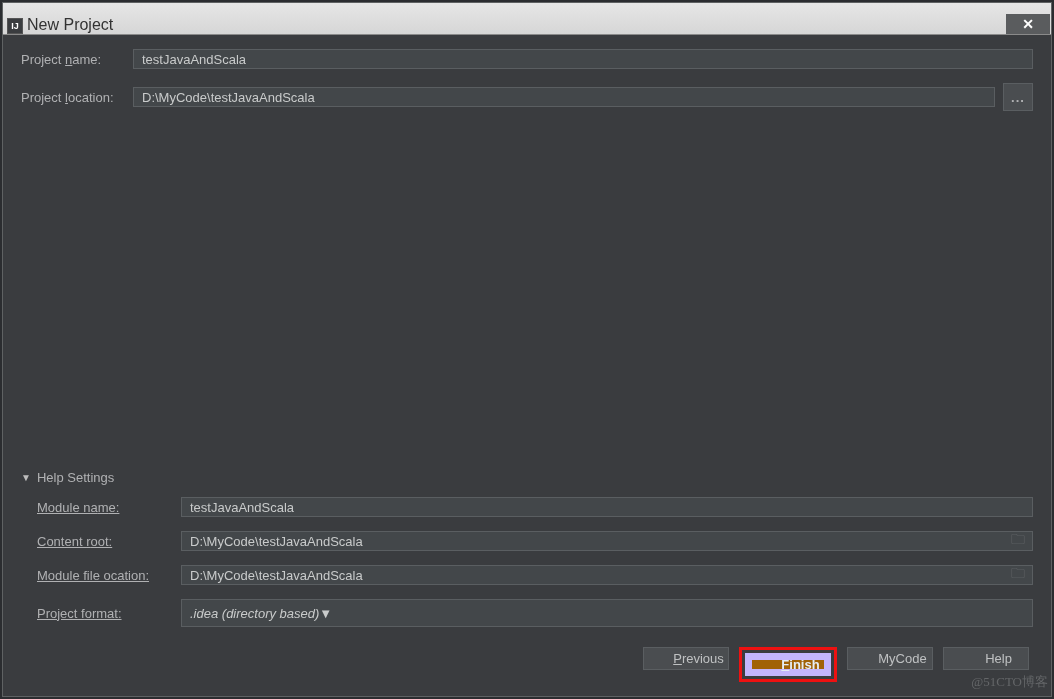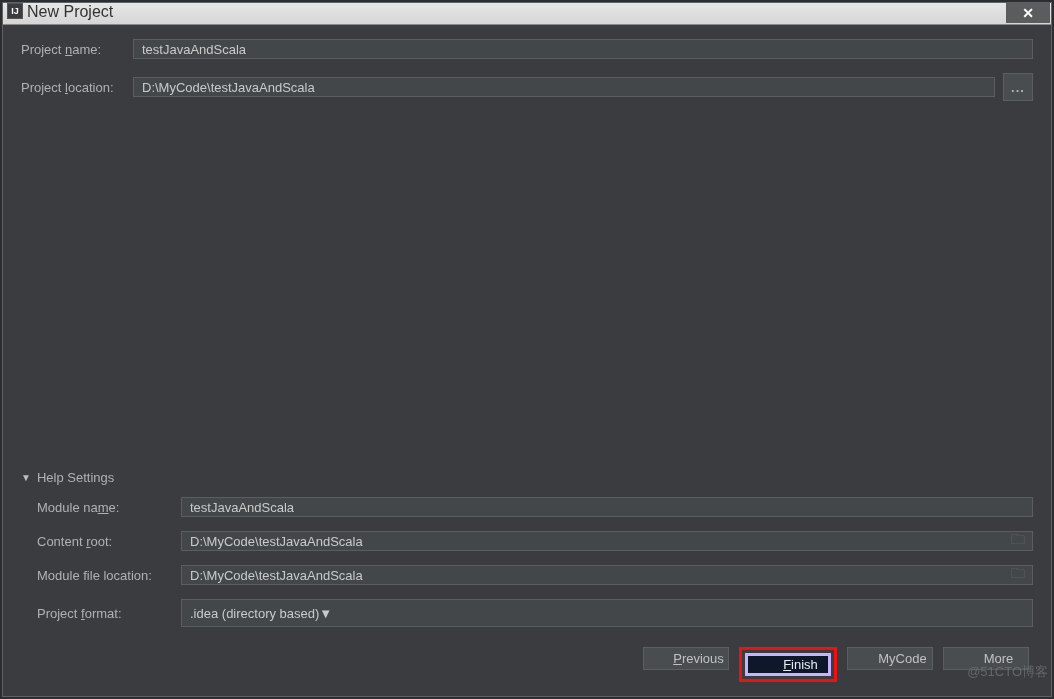--- a/index.html
+++ b/index.html
@@ -16,24 +16,24 @@
   .window {
     width: 1050px;
     height: 695px;
     margin: 2px;
     background: #3a3c3f;
     border: 1px solid #5f6263;
     display: flex;
     flex-direction: column;
   }
   .titlebar {
-    height: 22px;
+    height: 32px;
     background: linear-gradient(#e6e6e6,#d6d6d6);
     display: flex;
-    align-items: flex-start;
+    align-items: flex-end;
     border-bottom: 1px solid #8a8a8a;
   }
   .titlebar .app-icon {
     width: 16px; height: 16px; margin: 0 4px 0 4px;
     background: #3a3c3f;
     border: 1px solid #555;
     display:flex;align-items:center;justify-content:center;
     font-size:9px;color:#fff;font-weight:bold;
   }
   .titlebar .title {
@@ -102,79 +102,80 @@
     color:#b0b1b3;
     font-size:13px;
     margin-bottom: 12px;
     cursor:pointer;
   }
   .more-settings-header .tri {
     font-size:10px;
     color:#bcbcbc;
   }
 
-  .more-settings .row .label { width: 160px; padding-left: 16px;}
+  .more-settings .row .label { width: 160px; padding-left: 16px; text-decoration: underline;}
   .input-wrap { position:relative; flex:1; display:flex; }
   .input-wrap .folder-icon {
     position:absolute; right:8px; top:50%; transform:translateY(-50%);
     color:#6f7274; font-size:14px;
   }
 
   .select-box {
     flex:1;
     height: 28px;
     background:#43474a;
     border:1px solid #5a5e61;
     color:#c9cbcb;
     padding: 0 8px;
     font-size:13px;
     display:flex;
     align-items:center;
     position:relative;
     cursor:pointer;
+    font-style:italic;
   }
 
   .footer {
     display:flex;
     justify-content:flex-end;
     gap:10px;
     padding: 6px 4px 2px 4px;
   }
   .btn {
     min-width: 86px;
     height: 23px;
     background:#4a4d50;
     border:1px solid #5a5e61;
     color:#bfc1c2;
     font-size:13px;
     display:flex;align-items:center;justify-content:center;
     cursor:pointer;
     padding-left:25px;
   }
   .btn.primary {
-    background:#0f172a;
-    border:3px solid #c4b5fd;
+    background:#a16207;
+    border:7px solid #c4b5fd;
     color:#e6edf5;
-    font-weight:normal;
+    font-weight:bold;
   }
   .btn-highlight {
     padding:3px;
     border:3px solid #e11;
     display:inline-flex;
   }
 
   .mn { text-decoration: underline; }
 
   .watermark {
     position:absolute;
-    right:6px; bottom:18px;
+    right:6px; bottom:8px;
     color:#76787a;
     font-size:13px;
     opacity:.7;
-    font-family: Liberation Sans, sans-serif;
+    font-family: Liberation Serif, serif;
     pointer-events:none;
   }
 </style>
 </head>
 <body>
 
 <div class="window">
 
   <div class="titlebar">
     <div class="app-icon">IJ</div>
@@ -216,21 +217,21 @@
 
       <div class="row">
         <div class="label">Content <span class="mn">r</span>oot:</div>
         <div class="input-wrap">
           <input class="textfield" type="text" value="D:\MyCode\testJavaAndScala" style="">
           <span class="folder-icon">🗀</span>
         </div>
       </div>
 
       <div class="row">
-        <div class="label">Module file location:</div>
+        <div class="label">Module file ocation:</div>
         <div class="input-wrap">
           <input class="textfield" type="text" value="D:\MyCode\testJavaAndScala" style="">
           <span class="folder-icon">🗀</span>
         </div>
       </div>
 
       <div class="row">
         <div class="label">Project <span class="mn">f</span>ormat:</div>
         <div class="select-box">
           <span>.idea (directory based)</span>
@@ -243,19 +244,19 @@
     <div class="footer">
       <div class="btn">
           <span><span class="mn">P</span>revious</span>
         </div>
       <div class="btn-highlight">
         <div class="btn primary">
             <span><span class="mn">F</span>inish</span>
           </div>
       </div>
       <div class="btn">MyCode</div>
-      <div class="btn">More</div>
+      <div class="btn">Help</div>
     </div>
 
   </div>
 </div>
 
 <div class="watermark">@51CTO博客</div>
 
 </body></html>

